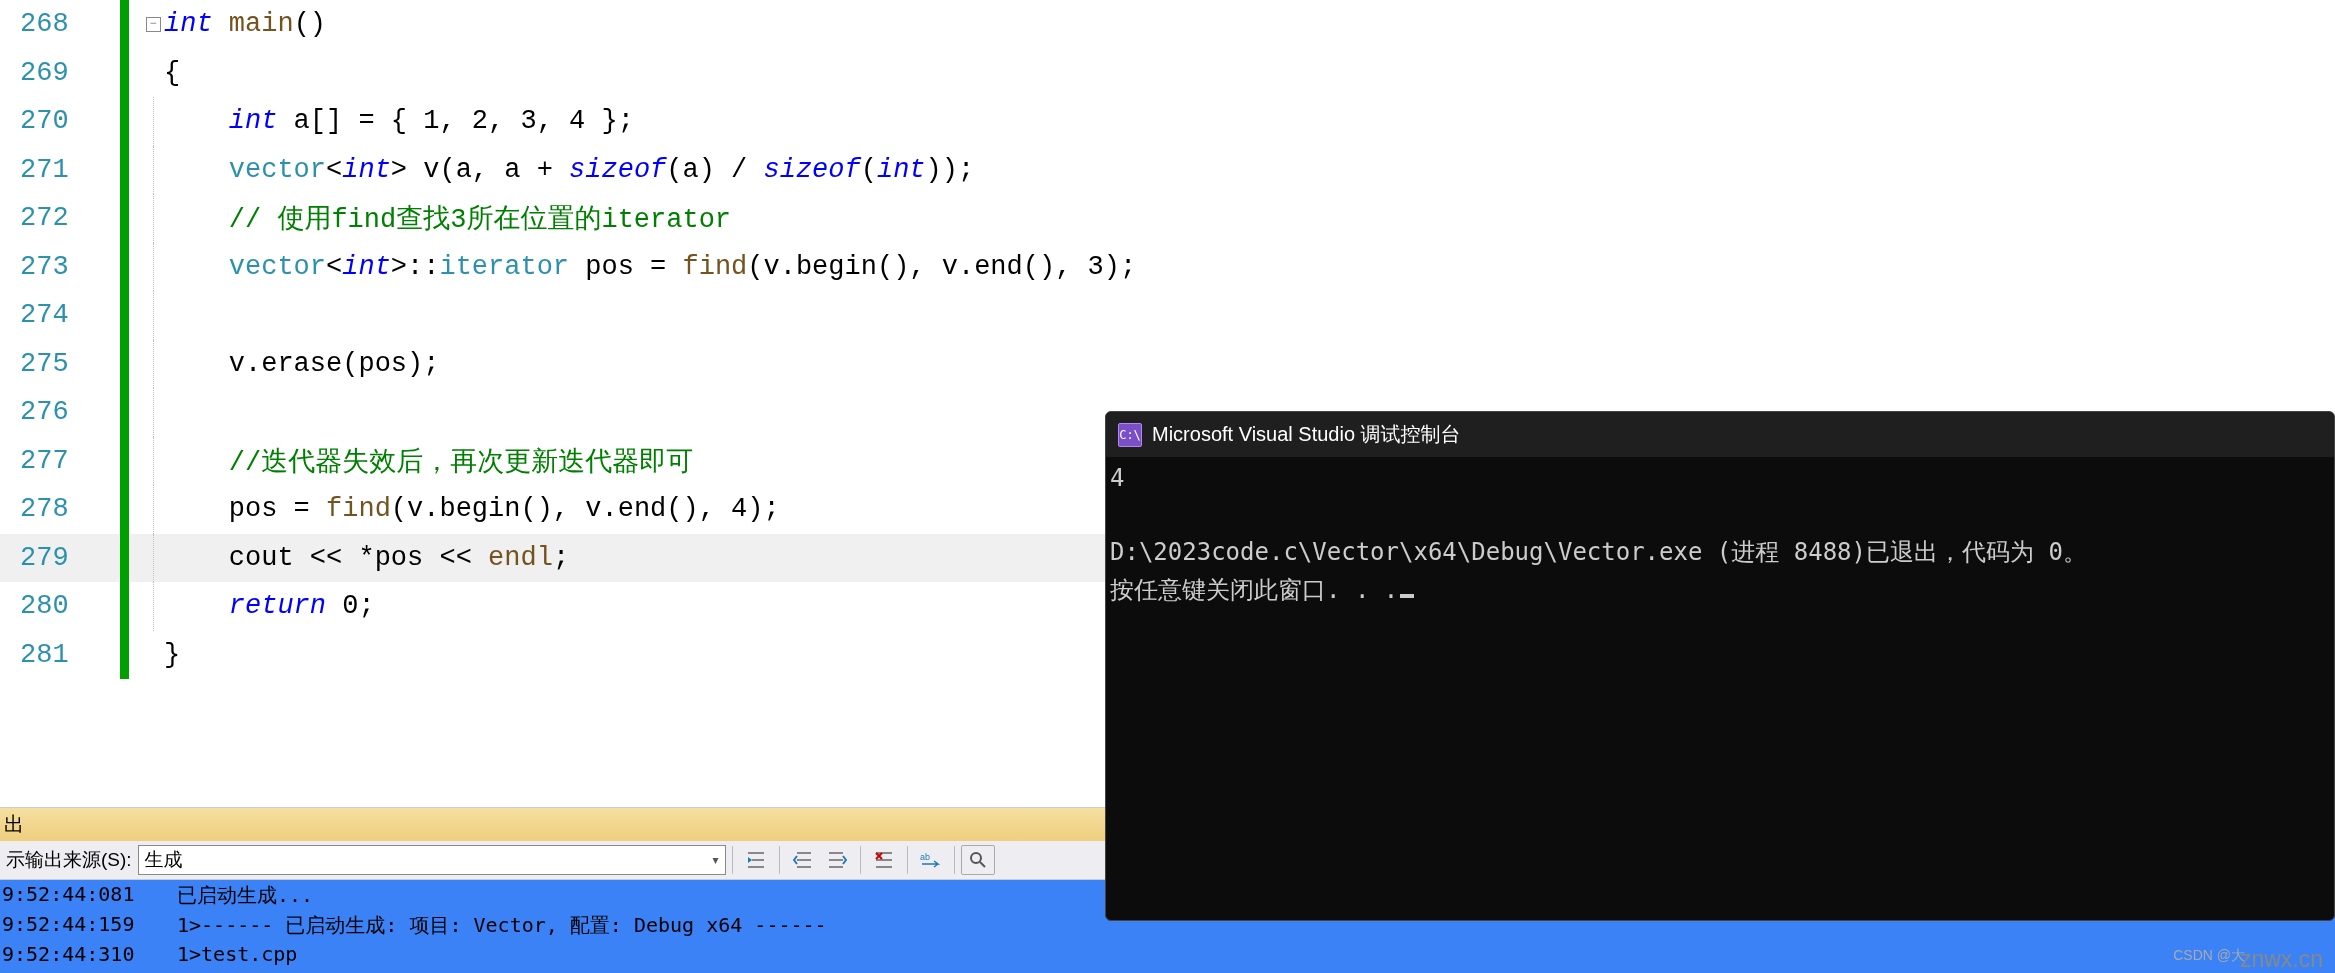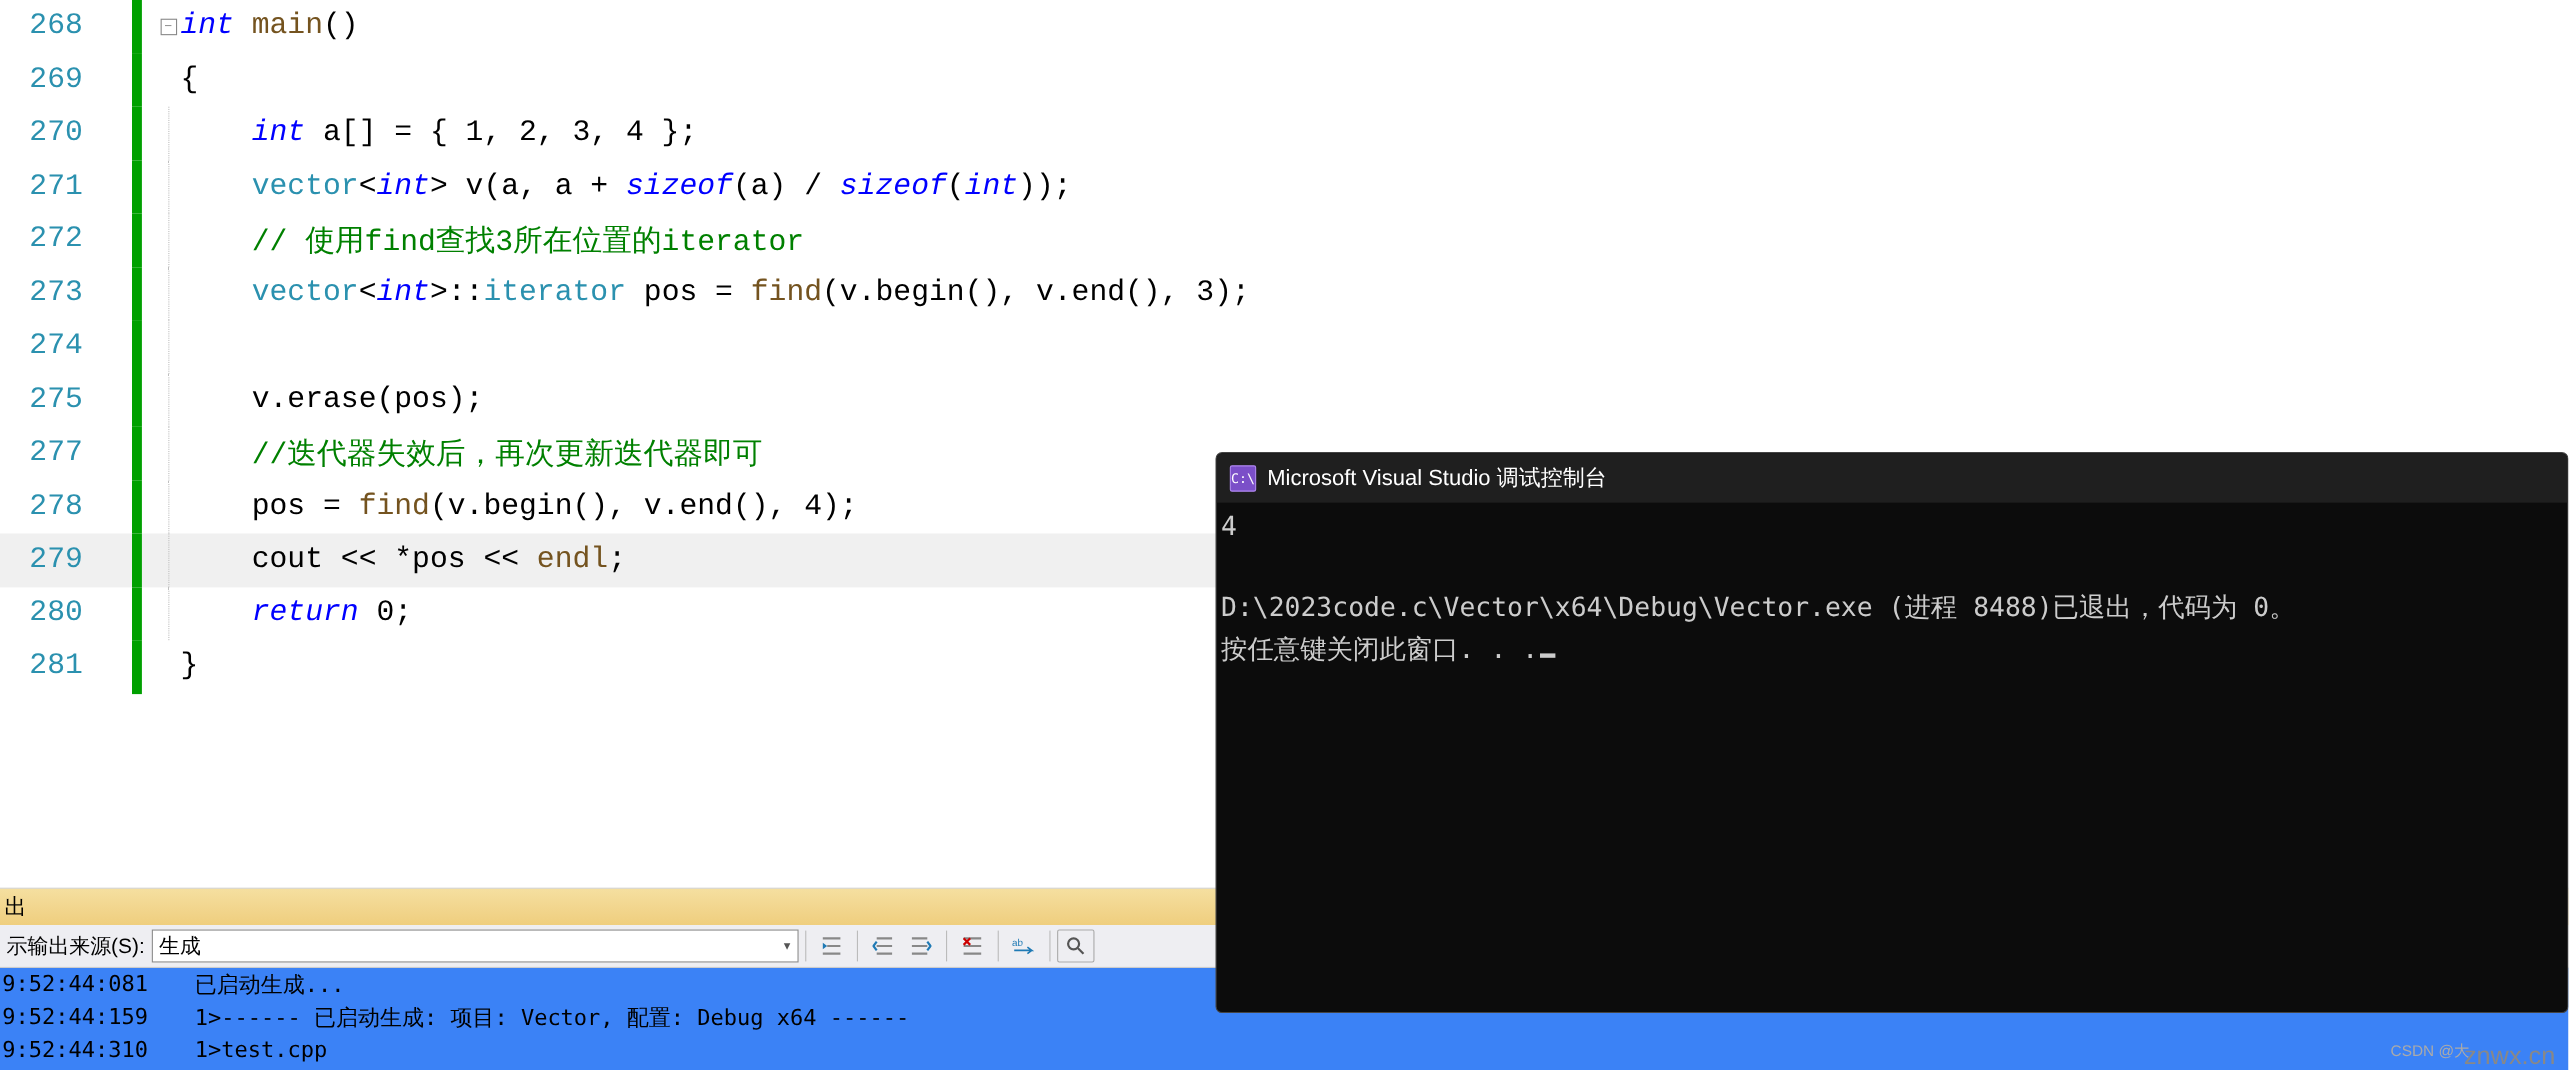--- a/index.html
+++ b/index.html
@@ -18,24 +18,25 @@
 }
 
 .code-line {
   display: flex;
   height: 48.5px;
   align-items: center;
   font-size: 27px;
 }
 
 .gutter {
-  width: 120px;
-  text-align: center;
+  width: 100px;
+  text-align: left;
   padding-right: 18px;
   color: #2b91af;
+  margin-left: 20px;
 }
 
 .marker-col {
   width: 22px;
   position: relative;
   height: 100%;
 }
 
 .green-bar {
   position: absolute;
@@ -322,20 +323,30 @@
     <div class="gutter">275</div>
     <div class="marker-col">
         <div class="green-bar"></div>
       </div>
     <div class="collapse-col">
         <div class="guide-line"></div>
       </div>
     <div class="code-content"><span class="pln">    </span><span class="pln">v.erase(pos);</span></div>
   </div>
   <div class="code-line">
+    <div class="gutter">276</div>
+    <div class="marker-col">
+        <div class="green-bar"></div>
+      </div>
+    <div class="collapse-col">
+        <div class="guide-line"></div>
+      </div>
+    <div class="code-content"></div>
+  </div>
+  <div class="code-line">
     <div class="gutter">277</div>
     <div class="marker-col">
         <div class="green-bar"></div>
       </div>
     <div class="collapse-col">
         <div class="guide-line"></div>
       </div>
     <div class="code-content"><span class="pln">    </span><span class="cmt">//迭代器失效后，再次更新迭代器即可</span></div>
   </div>
   <div class="code-line">

